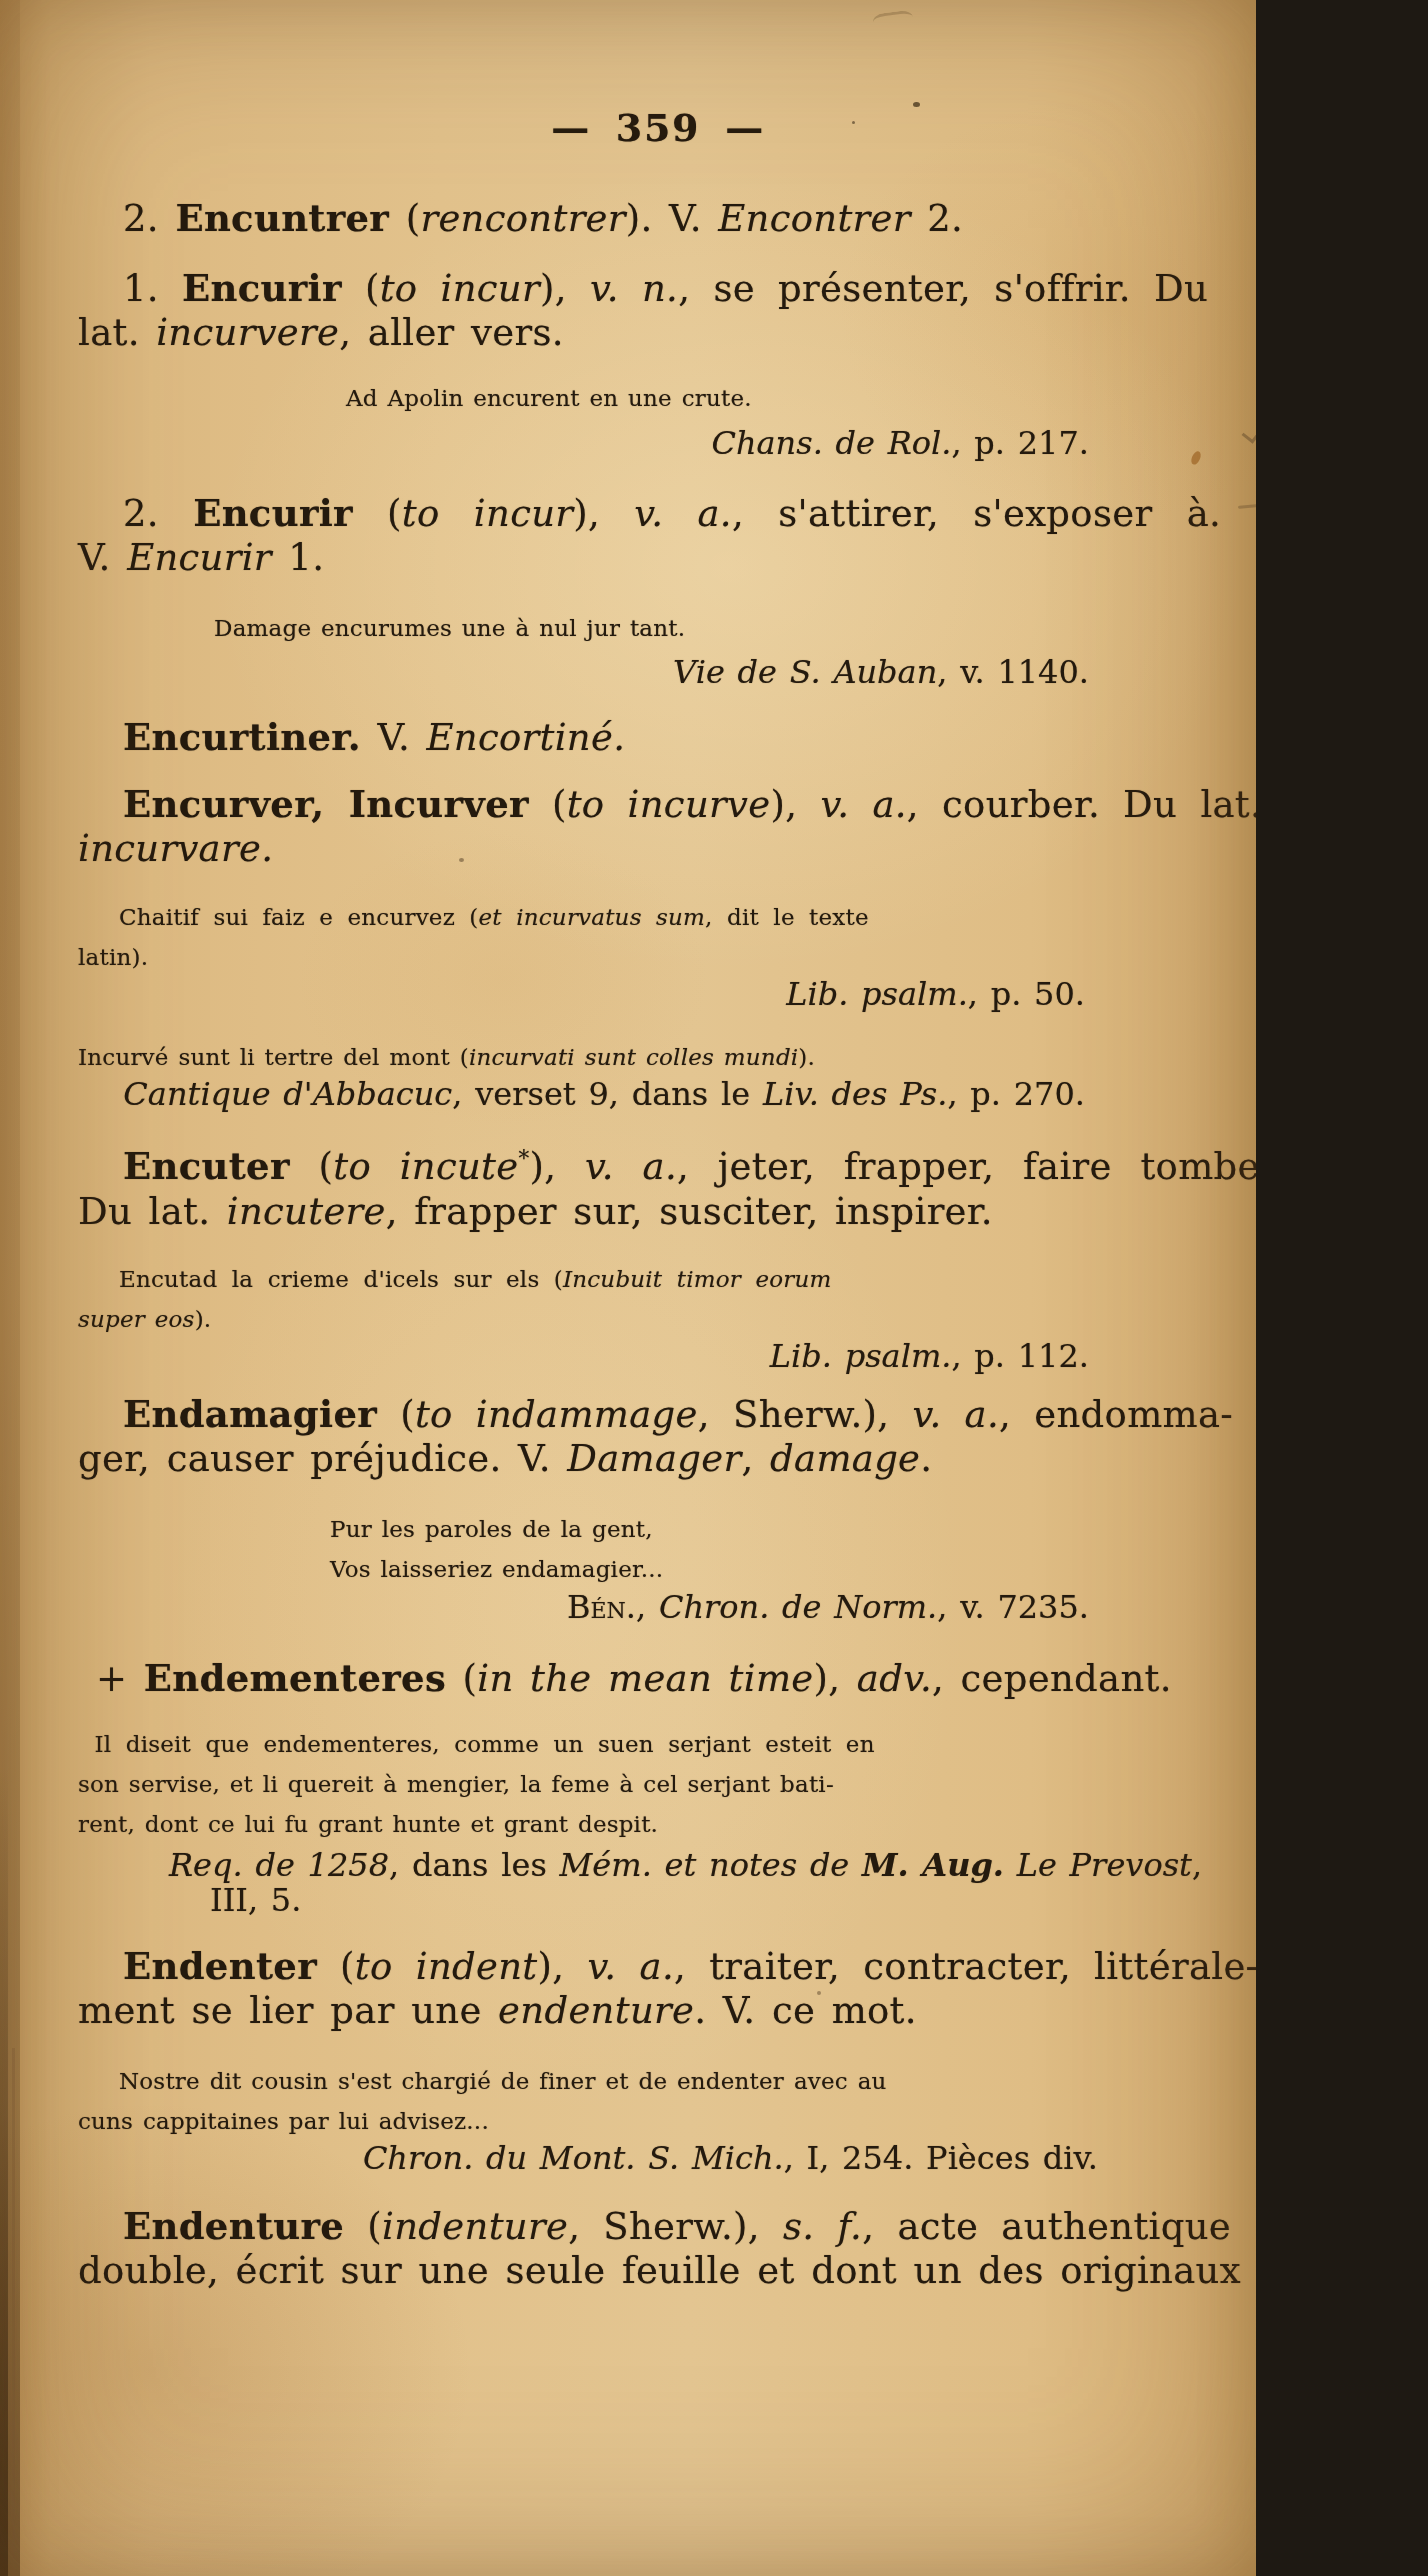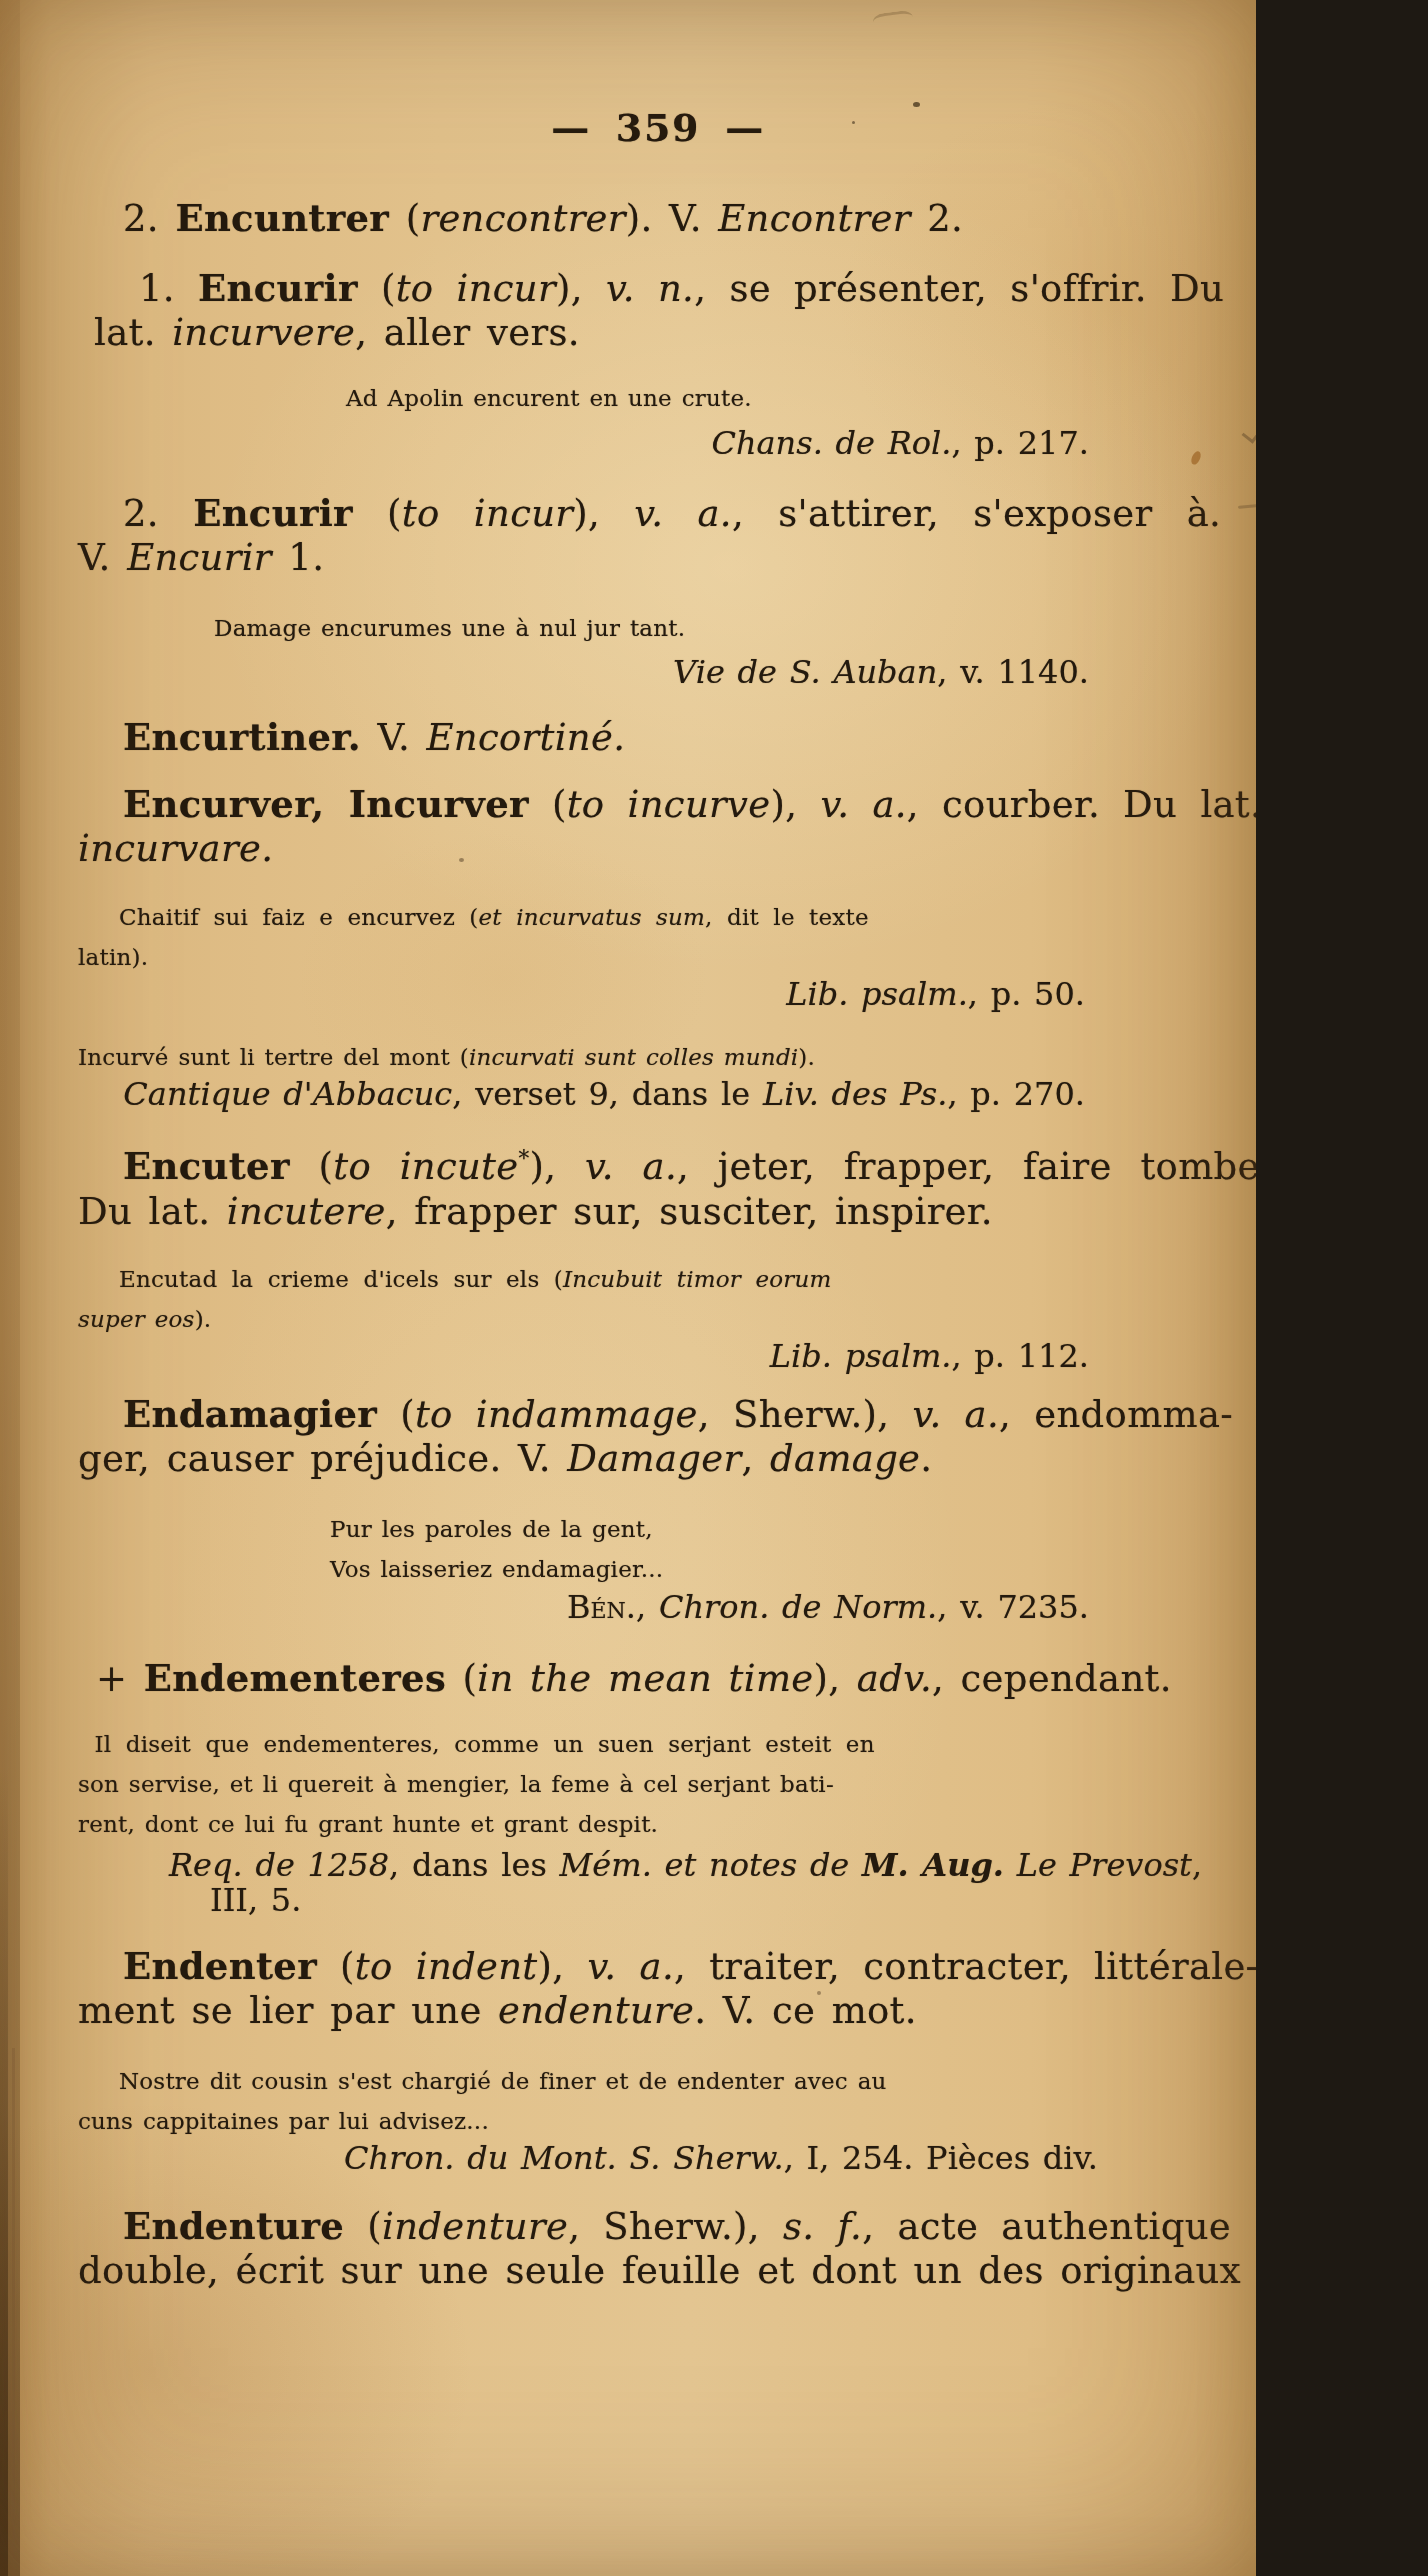--- a/index.html
+++ b/index.html
@@ -60,21 +60,21 @@
   <div class="content">
 
     <div class="pagenum">— 359 —</div>
 
     <div class="blk e" style="margin-top:48px;">
       <div class="ln" style="padding-left:45px;">
         <span>2. </span><span class="b">Encuntrer</span><span> (</span><span class="i">rencontrer</span><span>). V. </span><span class="i">Encontrer</span><span> 2.</span>
       </div>
     </div>
 
-    <div class="blk e" style="margin-top:25px;margin-left:16px;">
+    <div class="blk e" style="margin-top:25px;">
       <div class="ln wsA" style="padding-left:45px;">
         <span>1. </span><span class="b">Encurir</span><span> (</span><span class="i">to incur</span><span>), </span><span class="i">v. n.</span><span>, se présenter, s'offrir. Du</span>
       </div>
       <div class="ln">
         <span>lat. </span><span class="i">incurvere</span><span>, aller vers.</span>
       </div>
     </div>
 
     <div class="blk q" style="margin-top:23px;margin-left:268px;">
       <div class="ln"><span>Ad Apolin encurent en une crute.</span></div>
@@ -207,21 +207,21 @@
     </div>
 
     <div class="blk q" style="margin-top:28px;">
       <div class="ln" style="padding-left:41px;">
         <span>Nostre dit cousin s'est chargié de finer et de endenter avec au</span>
       </div>
       <div class="ln"><span>cuns cappitaines par lui advisez...</span></div>
     </div>
     <div class="blk c" style="margin-top:0;margin-right:140px;">
       <div class="ln">
-        <span class="i">Chron. du Mont. S. Sherw.</span><span>, I, 254. Pièces div.</span>
+        <span class="i">Chron. du Mont. S. Mich.</span><span>, I, 254. Pièces div.</span>
       </div>
     </div>
 
     <div class="blk e" style="margin-top:28px;">
       <div class="ln wsA" style="padding-left:45px;">
         <span class="b">Endenture</span><span> (</span><span class="i">indenture</span><span>, Sherw.), </span><span class="i">s. f.</span><span>, acte authentique</span>
       </div>
       <div class="ln">
         <span>double, écrit sur une seule feuille et dont un des originaux</span>
       </div>

